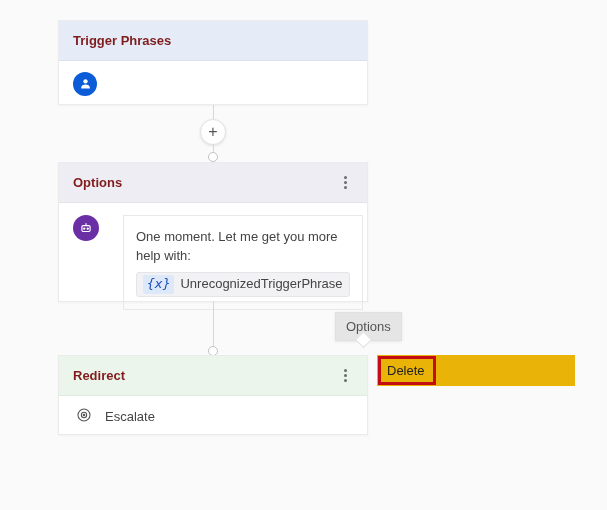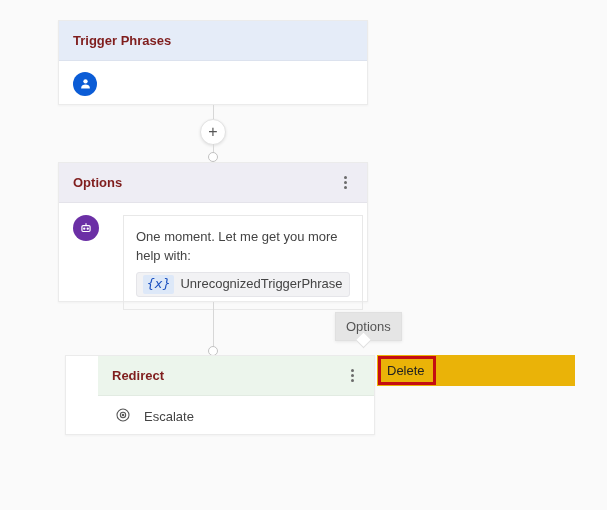--- a/index.html
+++ b/index.html
@@ -111,21 +111,21 @@
     border-radius: 2px;
   }
   .kebab {
     display: inline-flex; flex-direction: column; gap: 2px;
     cursor: pointer; padding: 6px;
   }
   .kebab span {
     width: 3px; height: 3px; background: #6b6b6b; border-radius:50%;
   }
   
-  .redirect { left: 65px; top: 355px; width: 310px; height: 80px; padding-left: 32px; }
+  .redirect { left: 58px; top: 355px; width: 310px; height: 80px; }
   .redirect .node-header { background: #ecf5ec; }
   .redirect-body { padding: 10px 16px; display:flex; align-items:flex-end; gap:12px; color:#444; }
   .escalate-icon {
     width:18px; height:18px;
     display:flex; align-items:center; justify-content:center;
   }
   
   .tooltip {
     position: absolute;
     left: 335px; top: 312px;

